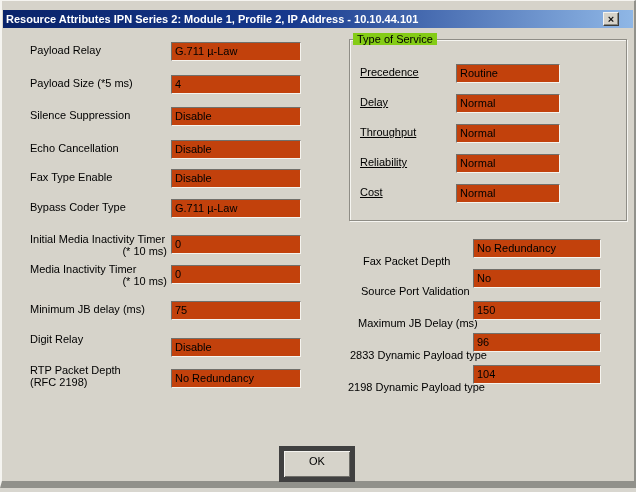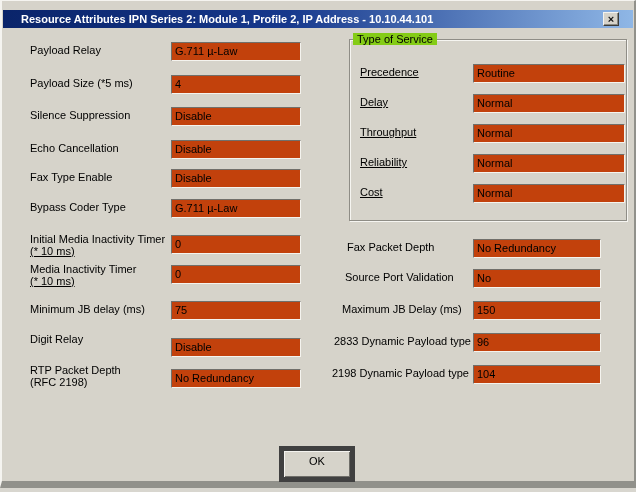--- a/index.html
+++ b/index.html
@@ -13,54 +13,54 @@
     background:#d6d3ca;
     border-left:2px solid #f5f4f0;
     border-top:1px solid #f5f4f0;
     border-right:2px solid #91918b;
     border-bottom:7px solid #91918b;
   }
   .titlebar{
     position:absolute;left:1px;right:1px;top:9px;height:18px;
     background:linear-gradient(90deg,#0a246a 0%,#16388c 45%,#8fb7e6 100%);
     color:#fff;font-weight:bold;line-height:18px;
-    padding-left:18px;box-sizing:border-box;white-space:nowrap;overflow:hidden;
+    padding-left:3px;box-sizing:border-box;white-space:nowrap;overflow:hidden;
   }
   .close-btn{
     position:absolute;right:14px;top:2px;width:16px;height:14px;
     background:#d6d3ca;box-sizing:border-box;
     border:1px solid;border-color:#f4f3ef #3c3c38 #3c3c38 #f4f3ef;
     box-shadow:inset -1px -1px 0 #8a8a84;
     text-align:center;line-height:12px;font-weight:bold;font-size:11px;color:#111;
     cursor:default;
   }
   .lrow,.rrow{position:absolute;left:0;width:100%;height:20px;}
   .lbl{position:absolute;left:28px;width:137px;top:3px;line-height:11.5px;}
   .lbl span{display:block;}
-  .lbl .l2.r{text-decoration:underline;}
+  .lbl .l2.r{text-align:right;}
   .lbl .l2.l{text-align:left;}
   .fbox{
     position:absolute;left:169px;top:0;width:130px;height:19px;
     box-sizing:border-box;background:#c2410c;
     border:1px solid;border-color:#716f6a #f4f3ee #f4f3ee #716f6a;
     padding:2px 0 0 3px;overflow:hidden;white-space:nowrap;
   }
-  .rrow .lbl{width:auto;top:3px;}
+  .rrow .lbl{width:auto;top:17px;margin-left:16px;}
   .rrow .fbox{left:471px;width:128px;}
   .group{
     position:absolute;left:347px;top:38px;width:276px;height:180px;
     border:1px solid #8f8d86;
     box-shadow:1px 1px 0 #f6f5f1, inset 1px 1px 0 #f6f5f1;
   }
   .group-legend{
     position:absolute;top:-7px;left:3px;background:#84cc16;padding:0 4px;line-height:12px;
   }
   .grow{position:absolute;left:0;width:100%;height:20px;}
   .grow .lbl{left:10px;width:auto;text-decoration:underline;}
-  .grow .fbox{left:123px;width:152px;}
+  .grow .fbox{left:106px;width:104px;}
   .ok-btn{
     position:absolute;left:277px;top:445px;width:76px;height:36px;
     box-sizing:border-box;background:#d6d3ca;
     border:5px solid #404040;
     box-shadow:inset 1px 1px 0 #f4f3ef, inset -1px -1px 0 #6f6e69;
     text-align:center;line-height:20px;cursor:default;
   }
 </style>
 </head>
 <body>

